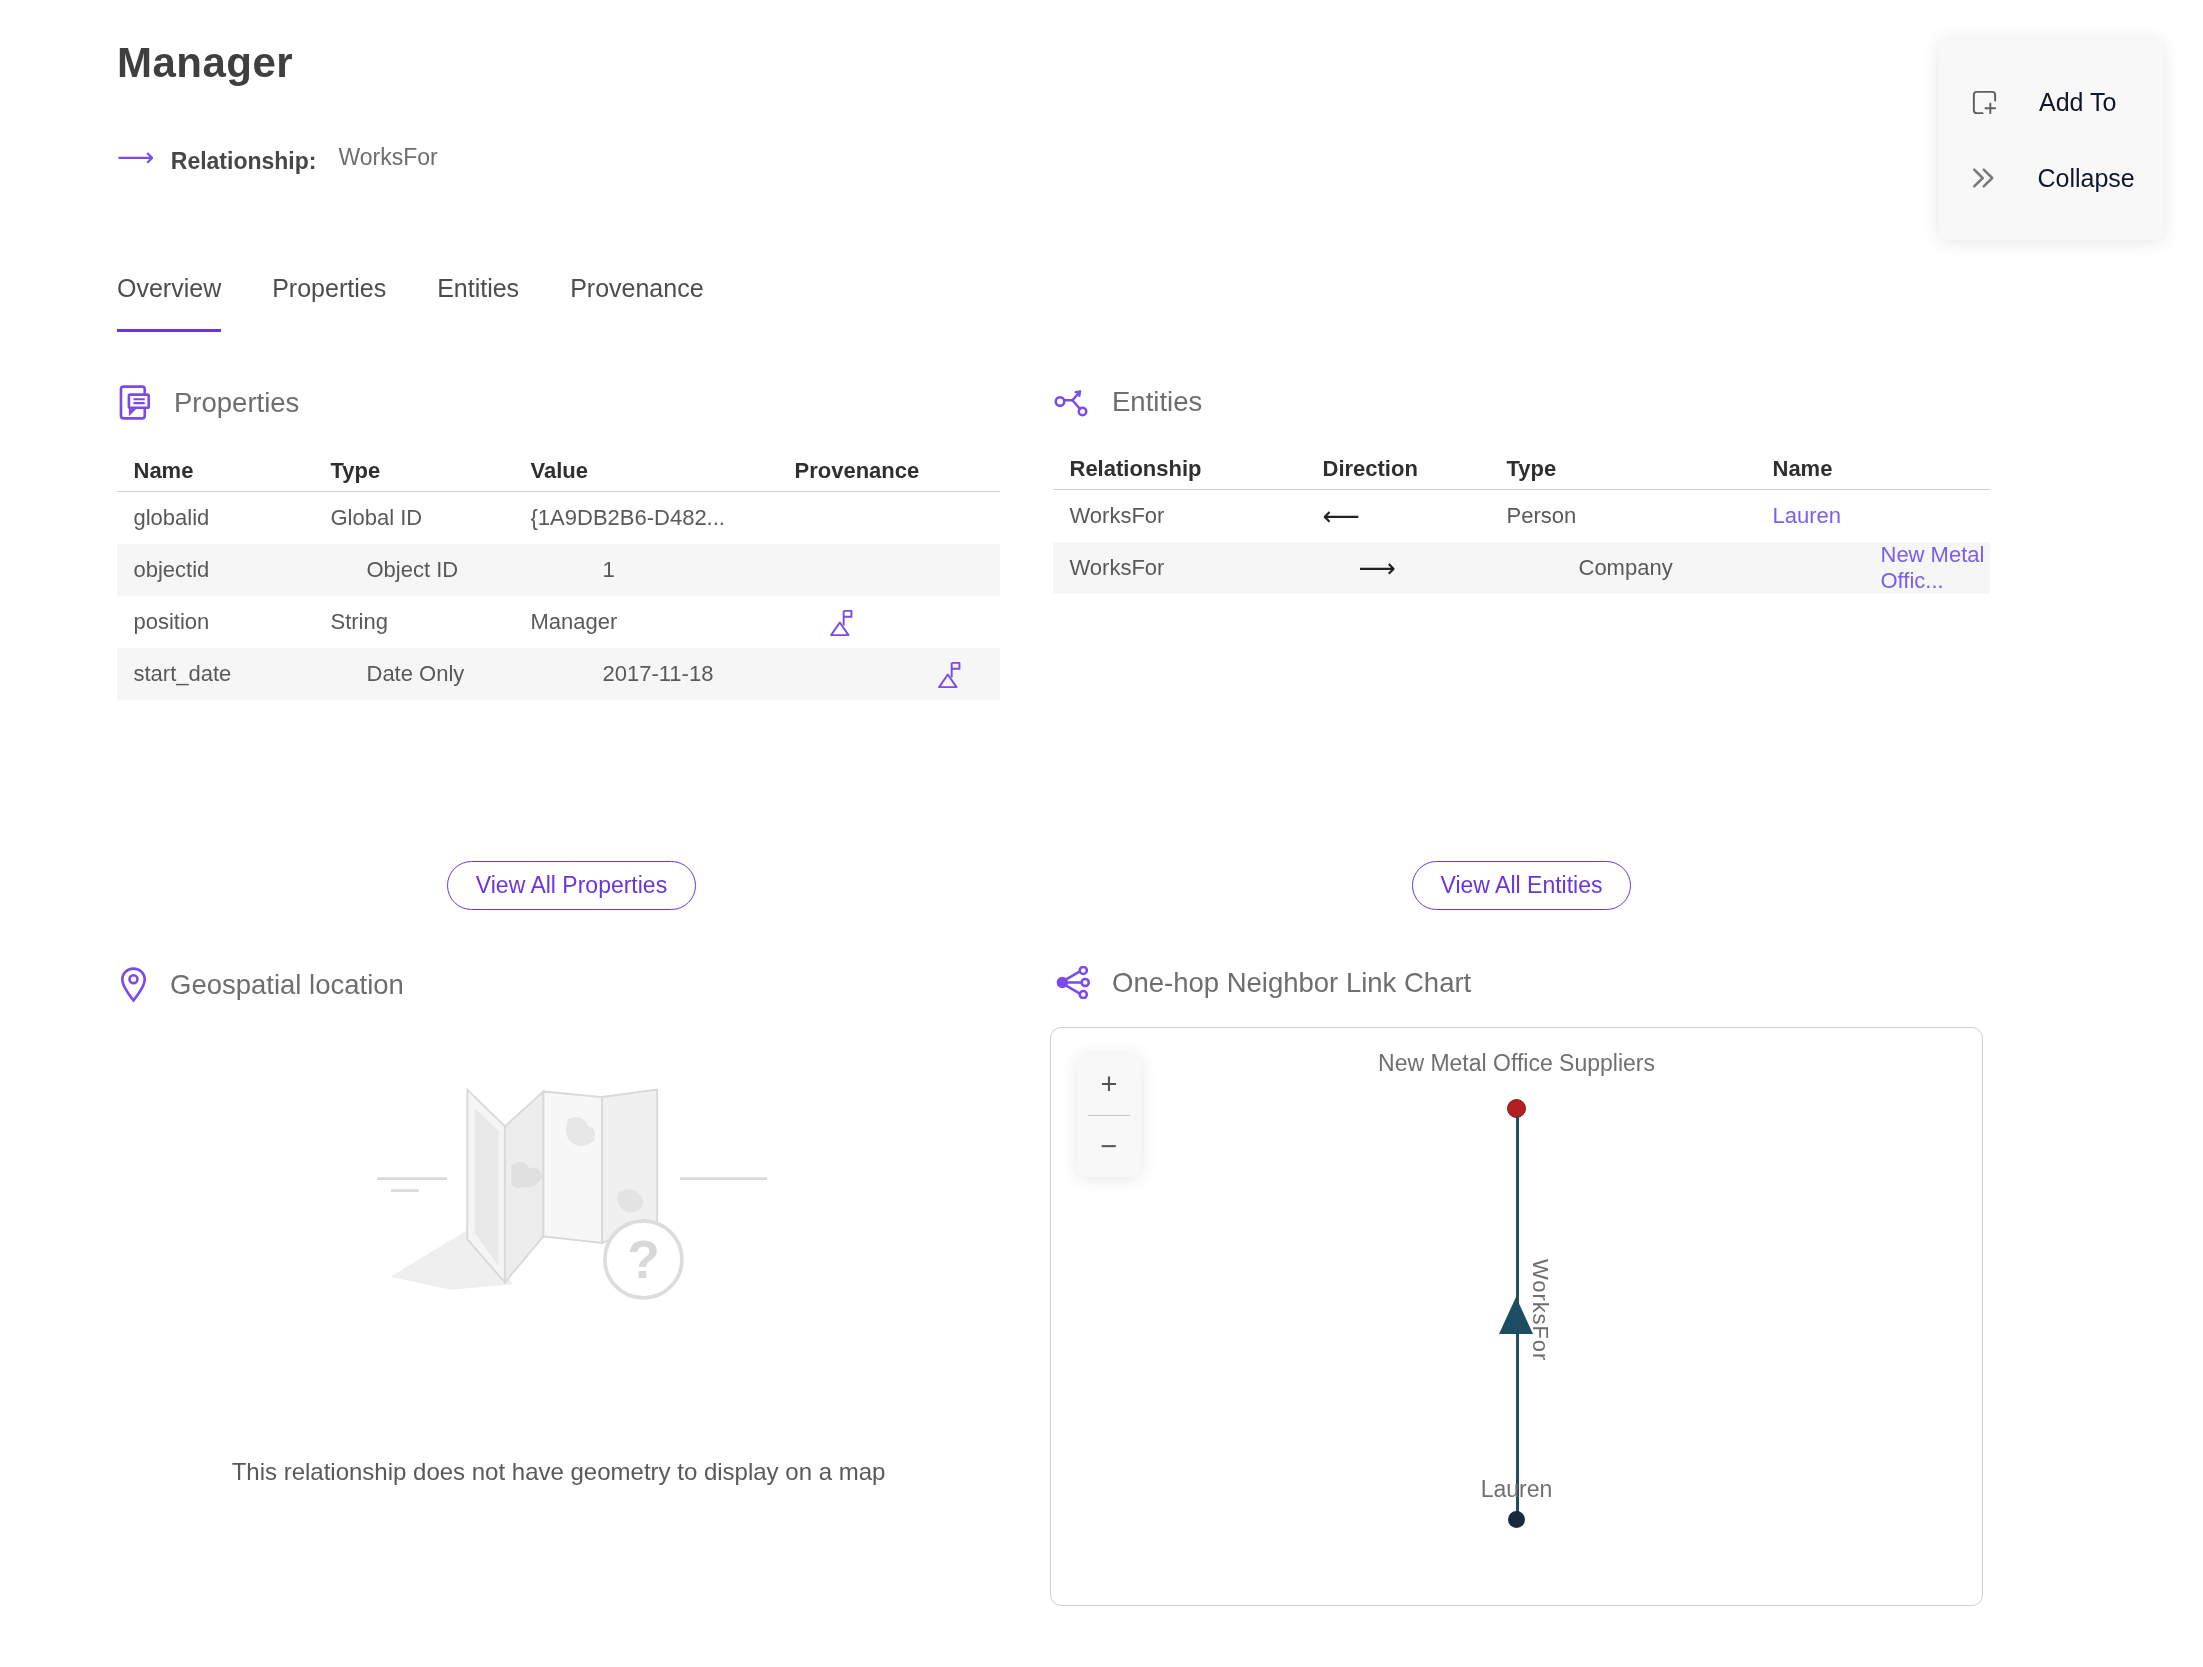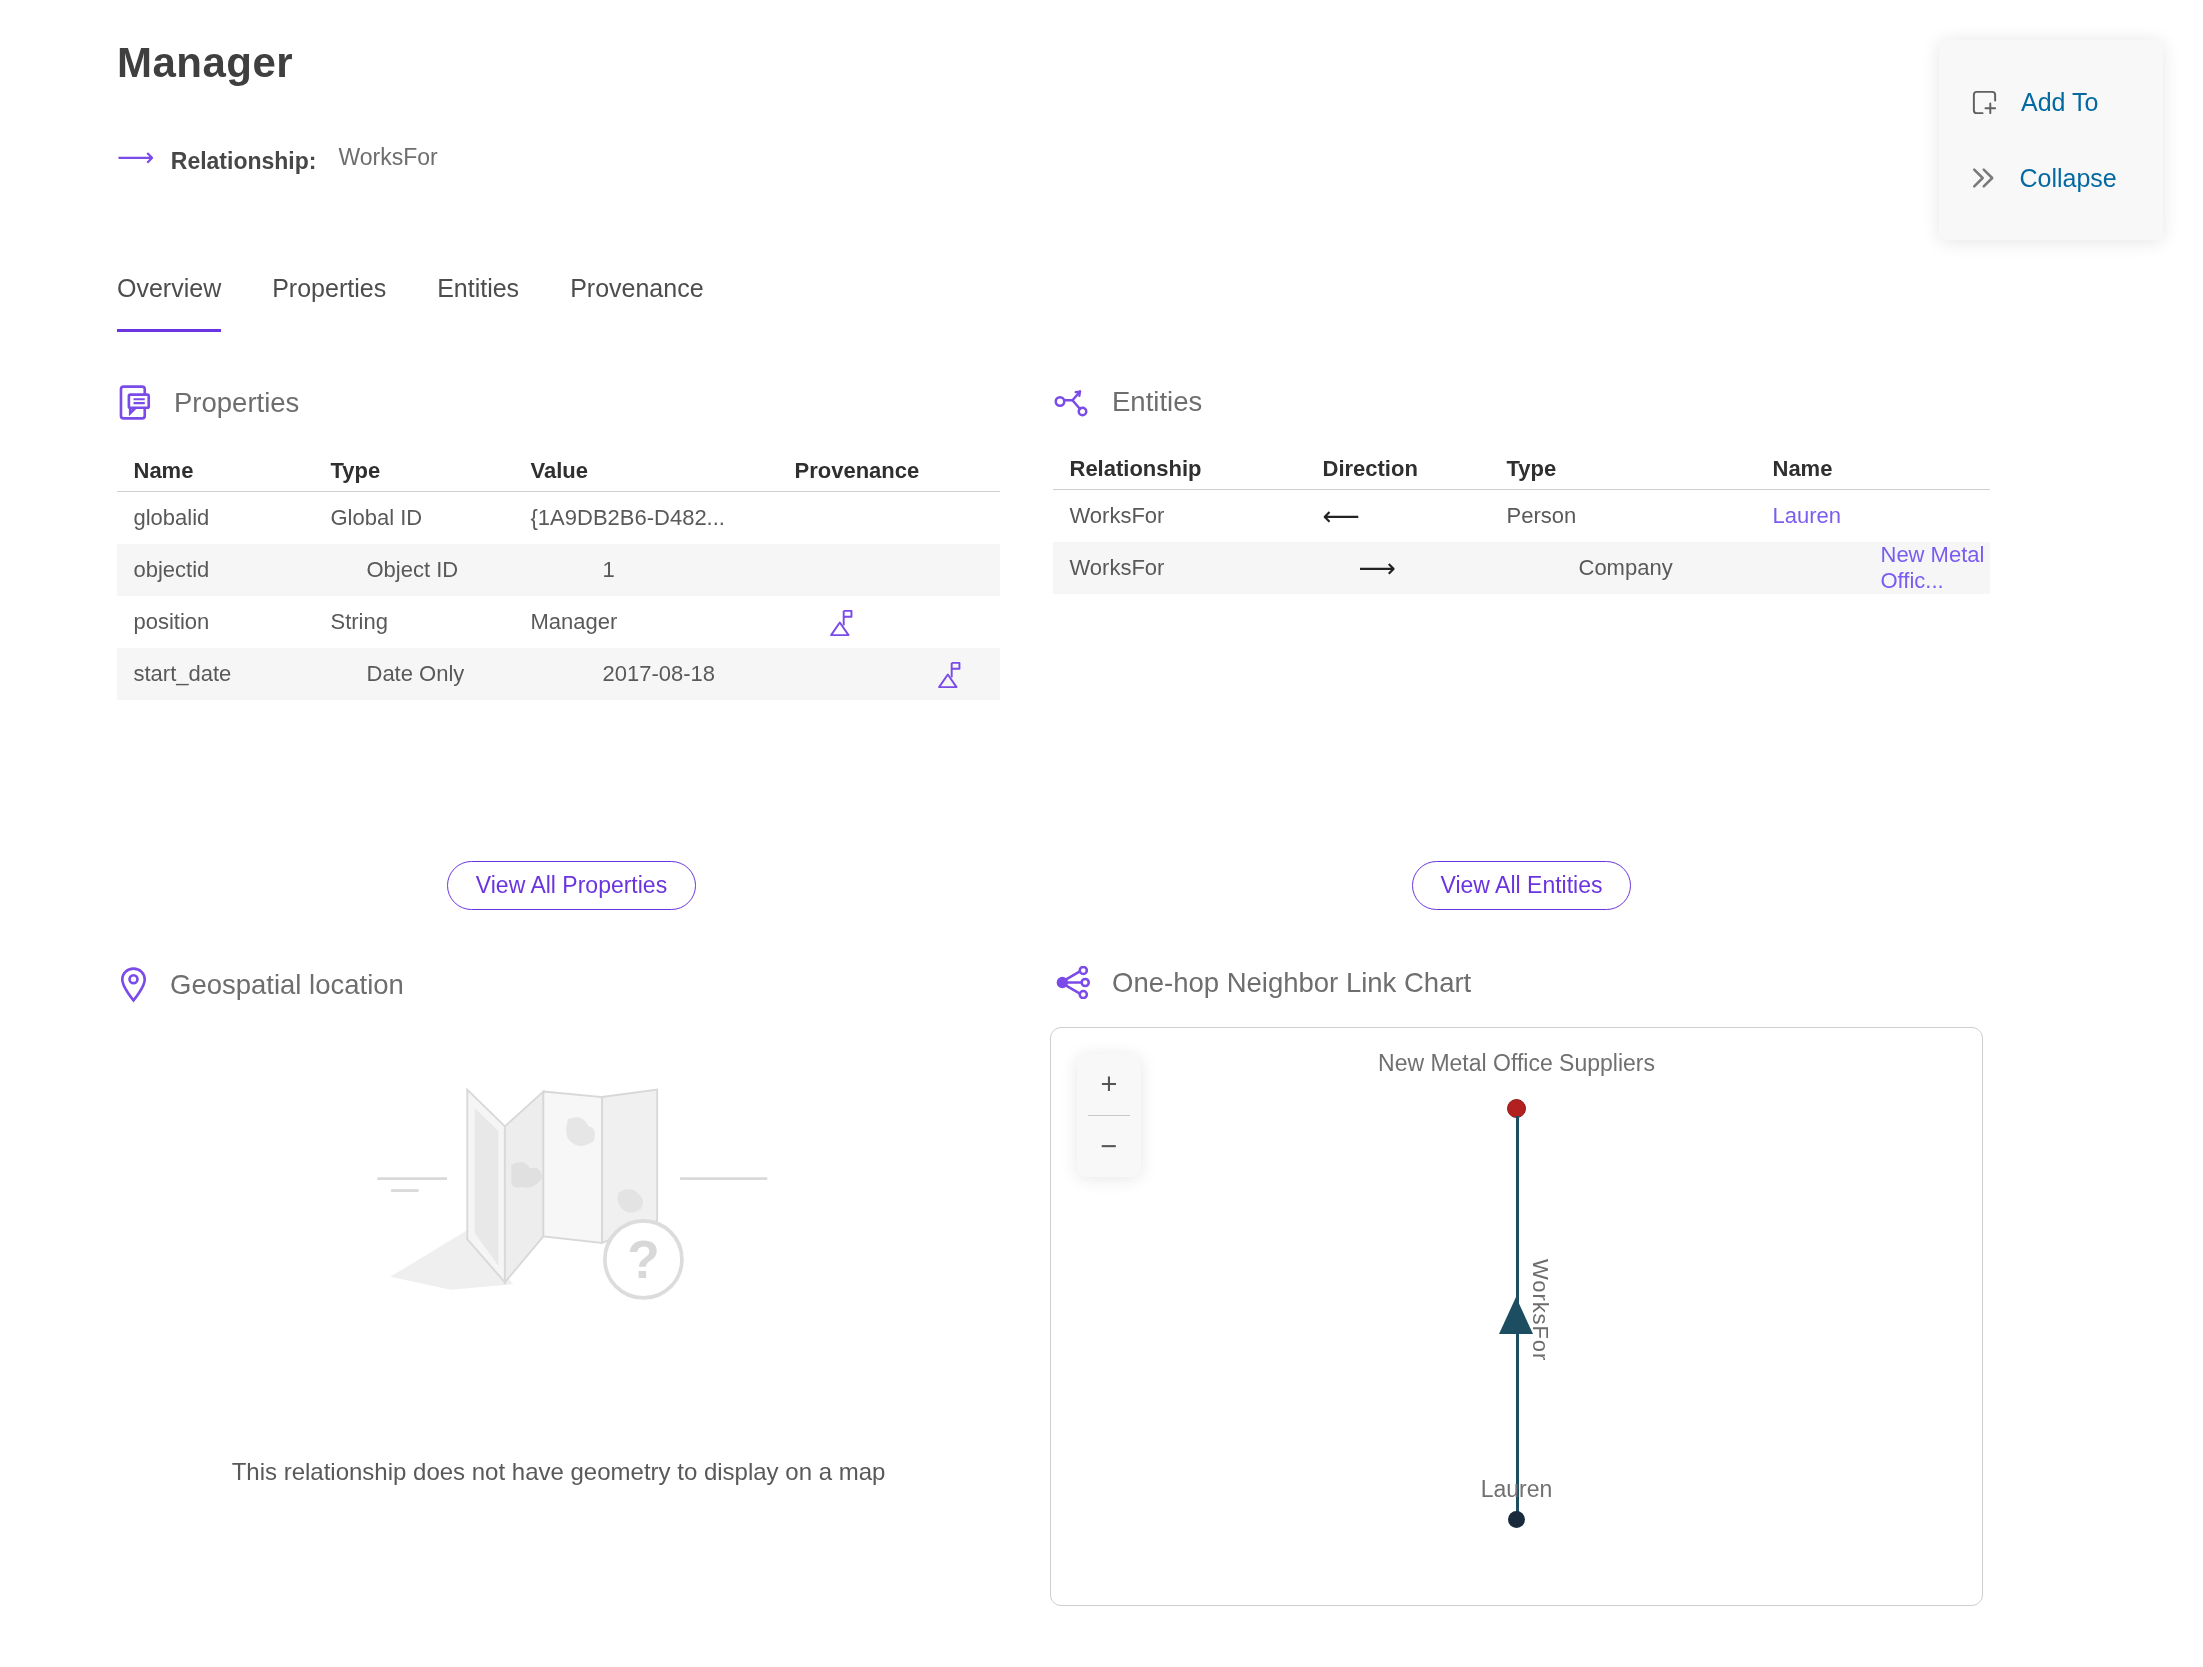--- a/index.html
+++ b/index.html
@@ -14,21 +14,21 @@
   .subtitle .rel-arrow { color:#7a4be8; font-size:26px; }
   .subtitle .rel-label { font-weight:bold; color:#474747;margin-top:8px; }
   .subtitle .rel-value { color:#6e6e6e; margin-left:5.5px; }
 
   
   .actions-card {
     position:absolute; left:1939px; top:40px; width:224px; height:200px;
     background:#f8f8f8; border-radius:5.5px; box-shadow:0 1.8px 18.4px rgba(0,0,0,.10);
     display:flex; flex-direction:column; justify-content:space-around; padding:24px 0;
   }
-  .action-item { display:flex; align-items:center; gap:22px; padding:7.3px 31px; cursor:pointer; color:#0369a1; font-size:25px; }
+  .action-item { display:flex; align-items:center; gap:40px; padding:7.3px 31px; cursor:pointer; color:#0f172a; font-size:25px; }
   .action-item svg { flex:0 0 auto; }
 
   
   .tabs { position:absolute; left:117px; top:274px; display:flex; gap:51px; font-size:25px; color:#4d4d4d; }
   .tab { padding-bottom:26px; border-bottom:3.7px solid transparent; cursor:pointer; }
   .tab.active { border-bottom-color:#6a35e0; }
 
   
   .col-left  { position:absolute; left:117px;  top:384px; width:883px; }
   .col-right { position:absolute; left:1053px; top:384px; width:937px; }
@@ -165,21 +165,21 @@
         <svg width="27.5" height="31" viewBox="0 0 28 32" fill="none" stroke="#7a4be8" stroke-width="2" stroke-linejoin="round">
           <polygon points="3,29 21,29 12,16"></polygon>
           <path d="M16 19 V4"></path>
           <path d="M16 4 H24 V10 H16"></path>
         </svg>
       </div>
     </div>
     <div class="trow alt">
       <div>start_date</div>
       <div>Date Only</div>
-      <div>2017-08-18</div>
+      <div>2017-11-18</div>
       <div class="prov-cell">
         <svg width="27.5" height="31" viewBox="0 0 28 32" fill="none" stroke="#7a4be8" stroke-width="2" stroke-linejoin="round">
           <polygon points="3,29 21,29 12,16"></polygon>
           <path d="M16 19 V4"></path>
           <path d="M16 4 H24 V10 H16"></path>
         </svg>
       </div>
     </div>
   </div>
 </div>

